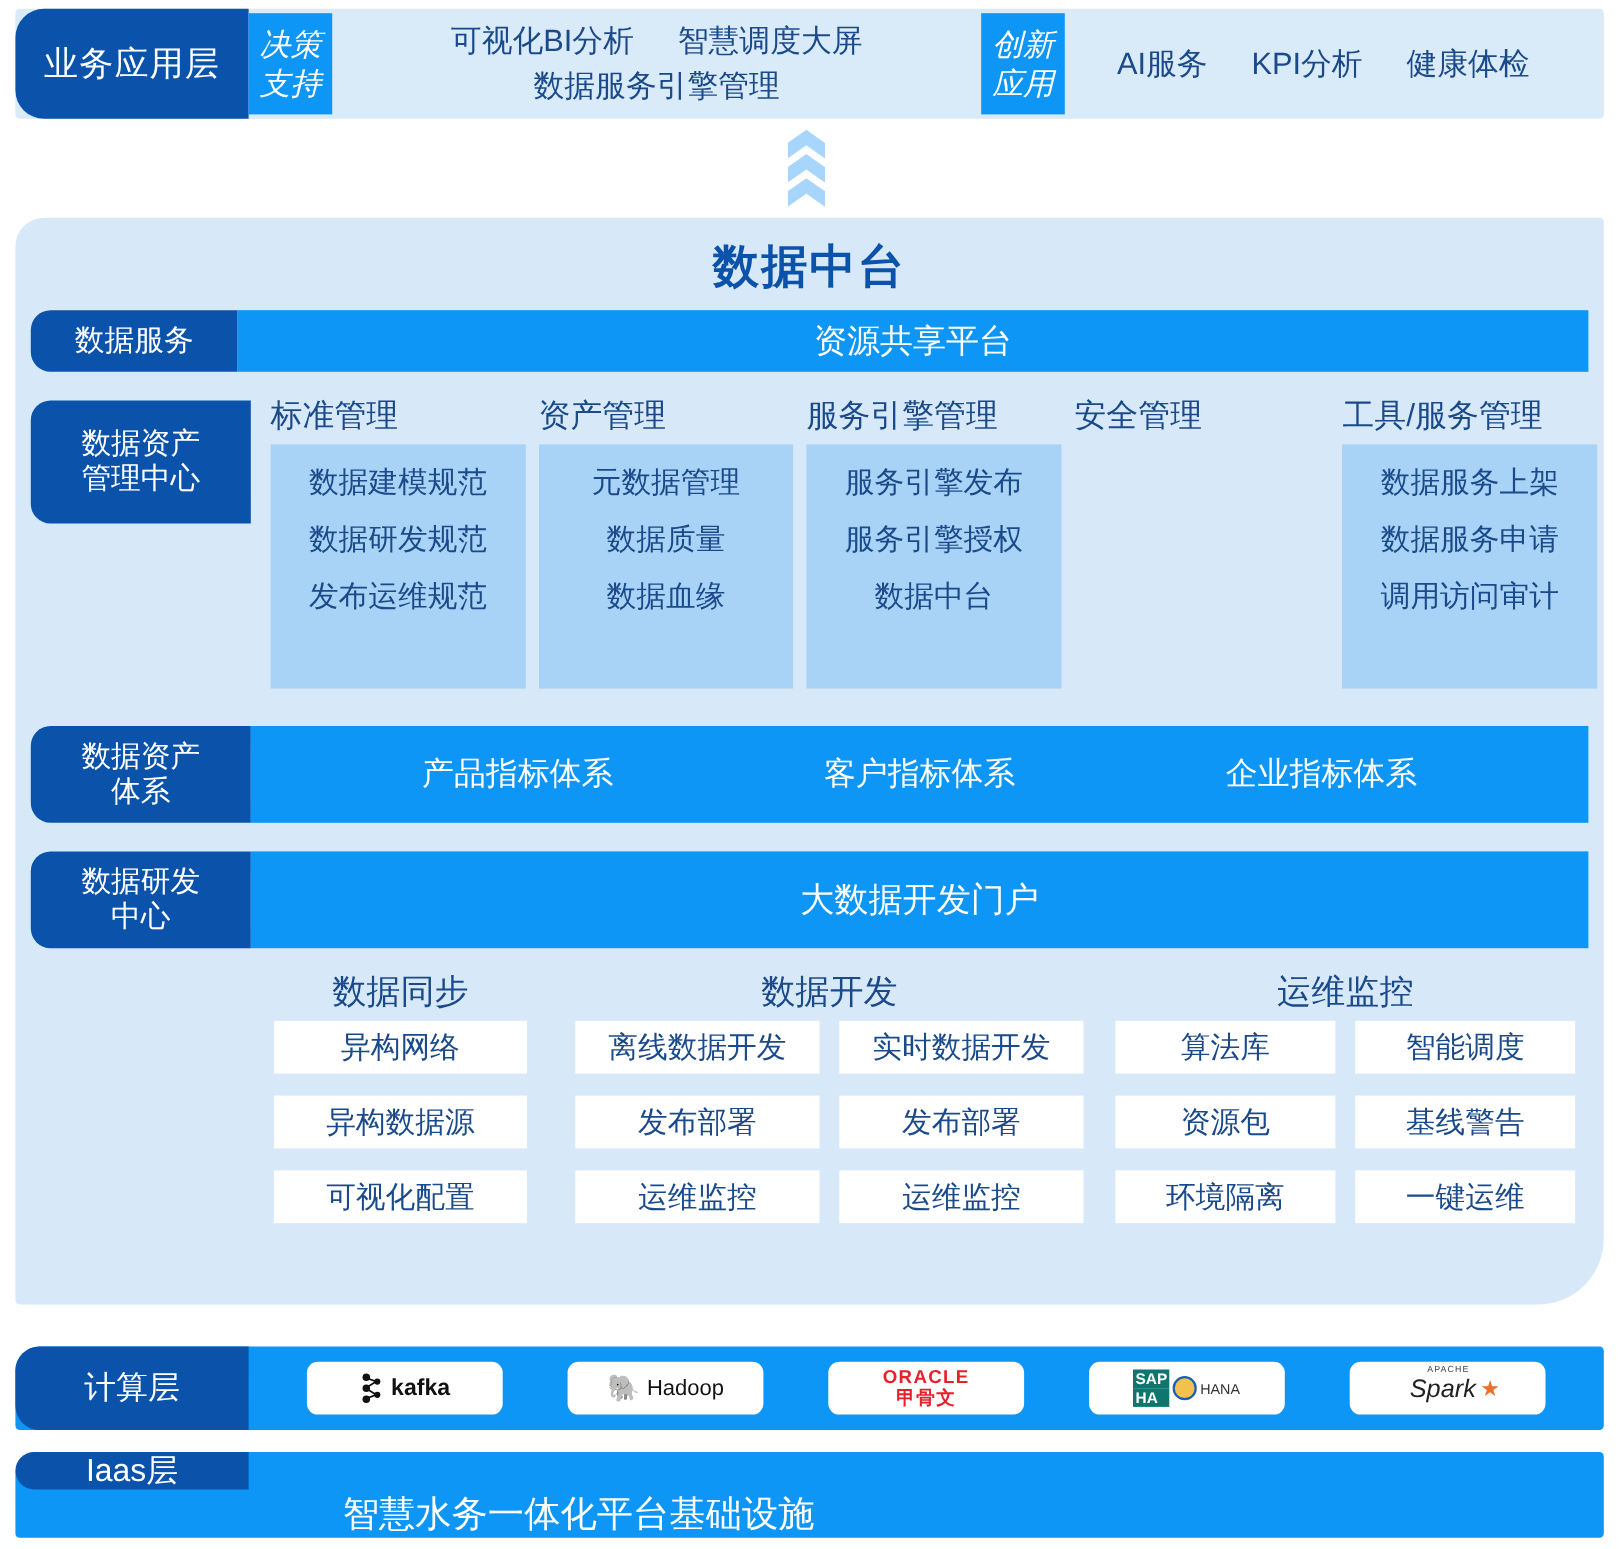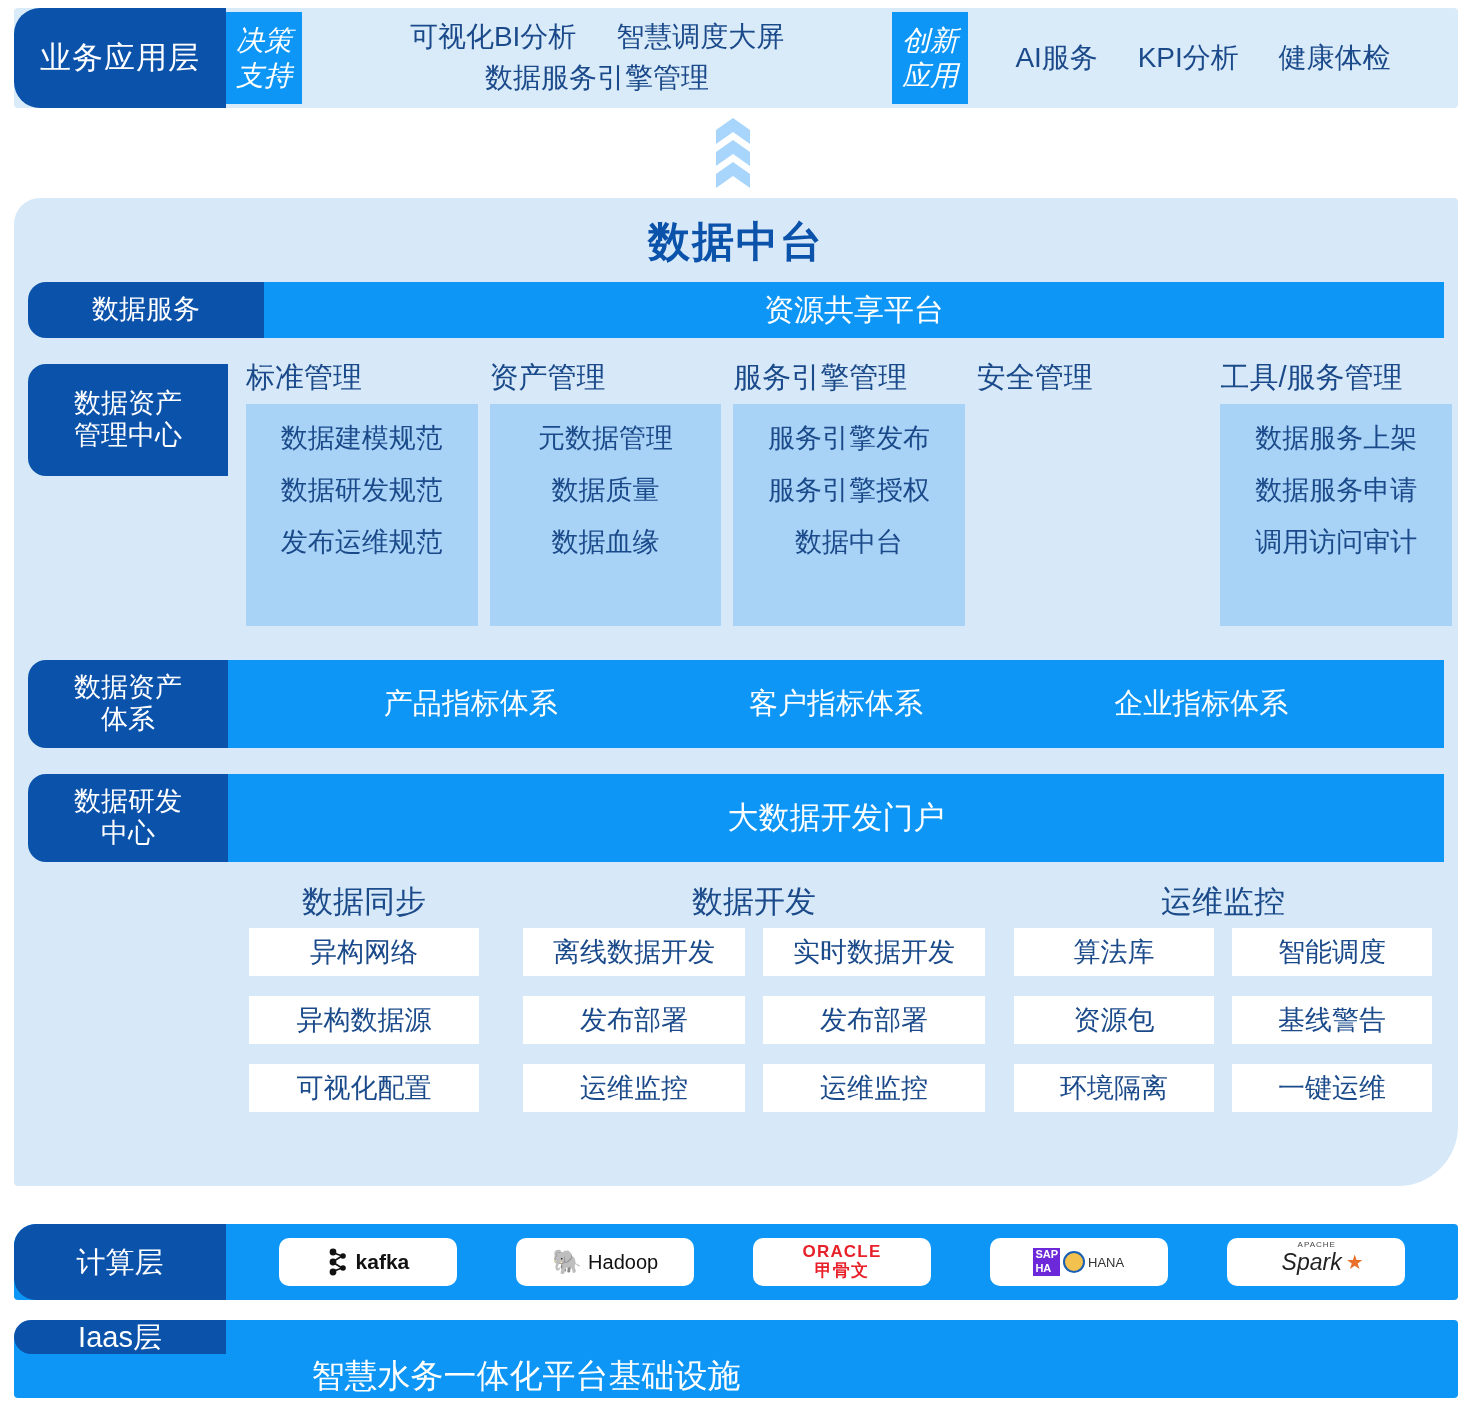--- a/index.html
+++ b/index.html
@@ -74,21 +74,21 @@
     border-radius: 26px 4px 60px 4px;
   }
   .dmp-title {
     position: absolute; left: 0; top: 16px; width: 100%;
     text-align: center; font-size: 42px; font-weight: bold;
     color: #0b52ab; letter-spacing: 2px;
   }
 
   
   .svc-row { position: absolute; left: 14px; top: 84px; width: 1416px; height: 56px; display: flex; }
-  .svc-label { width: 236px; height: 56px; font-size: 27px; }
+  .svc-label { width: 188px; height: 56px; font-size: 27px; }
   .svc-bar {
     flex: 1; background: #0d96f5; color: #fff;
     display: flex; align-items: center; justify-content: center;
     font-size: 30px;
   }
 
   
   .asset-label {
     position: absolute; left: 14px; top: 166px;
     width: 200px; height: 112px; font-size: 27px;
@@ -172,21 +172,21 @@
   }
   .logo-card {
     background: #ffffff; border-radius: 10px;
     height: 48px; width: 178px;
     display: flex; align-items: center; justify-content: center;
     gap: 6px;
   }
   .logo-txt { font-size: 21px; font-weight: bold; color: #111; }
   .logo-oracle { color: #e8202a; font-size: 17px; font-weight: bold; letter-spacing: 1.2px; text-align: center; line-height: 1.1; }
   .logo-sap { display: flex; align-items: center; gap: 3px; }
-  .sap-blk { background: #6d28d9; color: #fff; font-size: 11px; font-weight: bold; line-height: 1.05; padding: 1px 2px; }
+  .sap-blk { background: #0f766e; color: #fff; font-size: 14px; font-weight: bold; line-height: 1.05; padding: 1px 2px; }
   .hana-circle { width: 22px; height: 22px; border-radius: 50%; border: 2px solid #1a5fb4; background: #f2c14e; }
   .sap-hana-txt { font-size: 13px; color: #333; }
   .logo-spark { font-size: 23px; font-style: italic; font-weight: normal; color: #222; position: relative; margin-left: 14px; }
   .spark-apache { position: absolute; top: -9px; left: 16px; font-size: 8px; letter-spacing: 1px; font-style: normal; color: #444; }
   .star { color: #e8702a; font-size: 20px; margin-left: -2px; }
   .elephant { font-size: 24px; }
 
   
   .iaas-row {
     position: absolute; left: 14px; top: 1320px;

